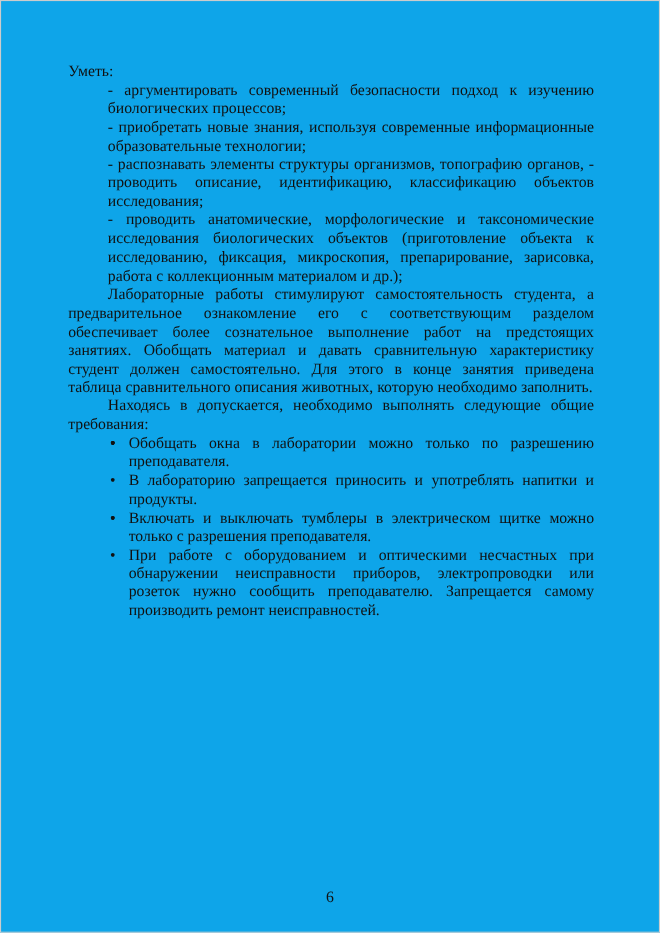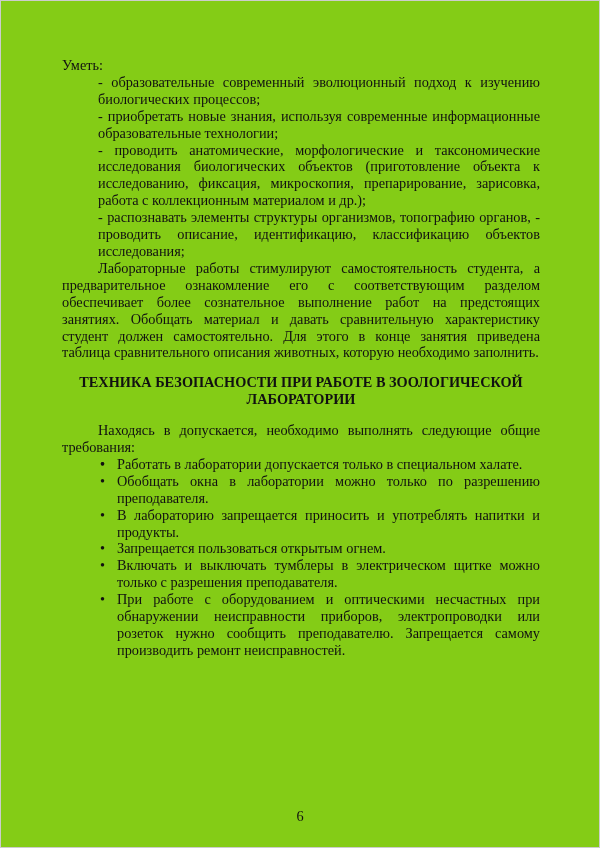--- a/index.html
+++ b/index.html
@@ -5,21 +5,21 @@
   * { margin: 0; padding: 0; box-sizing: border-box; }
   html, body { background: #ffffff; }
   body {
     width: 600px;
     font-family: "Liberation Serif", serif;
   }
   .page {
     position: relative;
     width: 600px;
     height: 848px;
-    background: #84cc16;
+    background: #0ea5e9;
     border: 1px solid #cccccc;
     padding: 56px 59px 0 61px;
     font-size: 14.3px;
     line-height: 16.9px;
     color: #111111;
     text-align: justify;
     overflow: hidden;
   }
   .lead { text-align: left; }
   .indented { margin-left: 36px; }
@@ -52,46 +52,45 @@
     text-indent: 0;
   }
 </style>
 </head>
 <body>
 
 <div class="page">
 
   <p class="lead">Уметь:</p>
 
-  <p class="indented">- образовательные современный эволюционный подход к изучению биологических процессов;</p>
+  <p class="indented">- аргументировать современный безопасности подход к изучению биологических процессов;</p>
   <p class="indented">- приобретать новые знания, используя современные информационные образовательные технологии;</p>
+  <p class="indented">- распознавать элементы структуры организмов, топографию органов, - проводить описание, идентификацию, классификацию объектов исследования;</p>
   <p class="indented">- проводить анатомические, морфологические и таксономические исследования биологических объектов (приготовление объекта к исследованию, фиксация, микроскопия, препарирование, зарисовка, работа с коллекционным материалом и др.);</p>
-  <p class="indented">- распознавать элементы структуры организмов, топографию органов, - проводить описание, идентификацию, классификацию объектов исследования;</p>
 
   <p class="para">Лабораторные работы стимулируют самостоятельность студента, а предварительное ознакомление его с соответствующим разделом обеспечивает более сознательное выполнение работ на предстоящих занятиях. Обобщать материал и давать сравнительную характеристику студент должен самостоятельно. Для этого в конце занятия приведена таблица сравнительного описания животных, которую необходимо заполнить.</p>
 
-  <h2 class="section-heading">ТЕХНИКА БЕЗОПАСНОСТИ ПРИ РАБОТЕ В ЗООЛОГИЧЕСКОЙ ЛАБОРАТОРИИ</h2>
 
   <p class="para">Находясь в допускается, необходимо выполнять следующие общие требования:</p>
 
   <ul class="rules">
     <li>
       <span class="bullet">•</span>
     </li>
     <li>
-      <span class="bullet">•</span><span>Работать в лаборатории допускается только в специальном халате.</span>
+      <span class="bullet">•</span>
     </li>
     <li>
       <span class="bullet">•</span><span>Обобщать окна в лаборатории можно только по разрешению преподавателя.</span>
     </li>
     <li>
       <span class="bullet">•</span><span>В лабораторию запрещается приносить и употреблять напитки и продукты.</span>
     </li>
     <li>
-      <span class="bullet">•</span><span>Запрещается пользоваться открытым огнем.</span>
+      <span class="bullet">•</span>
     </li>
     <li>
       <span class="bullet">•</span><span>Включать и выключать тумблеры в электрическом щитке можно только с разрешения преподавателя.</span>
     </li>
     <li>
       <span class="bullet">•</span><span>При работе с оборудованием и оптическими несчастных при обнаружении неисправности приборов, электропроводки или розеток нужно сообщить преподавателю. Запрещается самому производить ремонт неисправностей.</span>
     </li>
   </ul>
 
   <div class="page-number">6</div>

